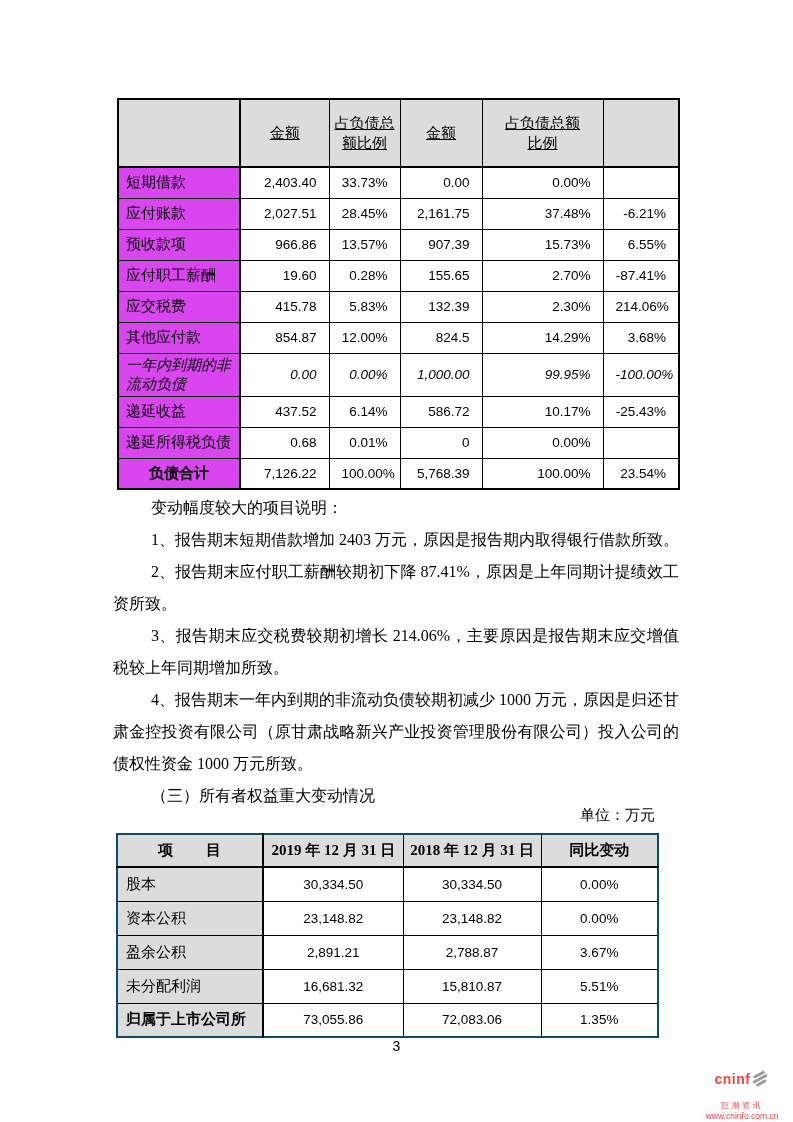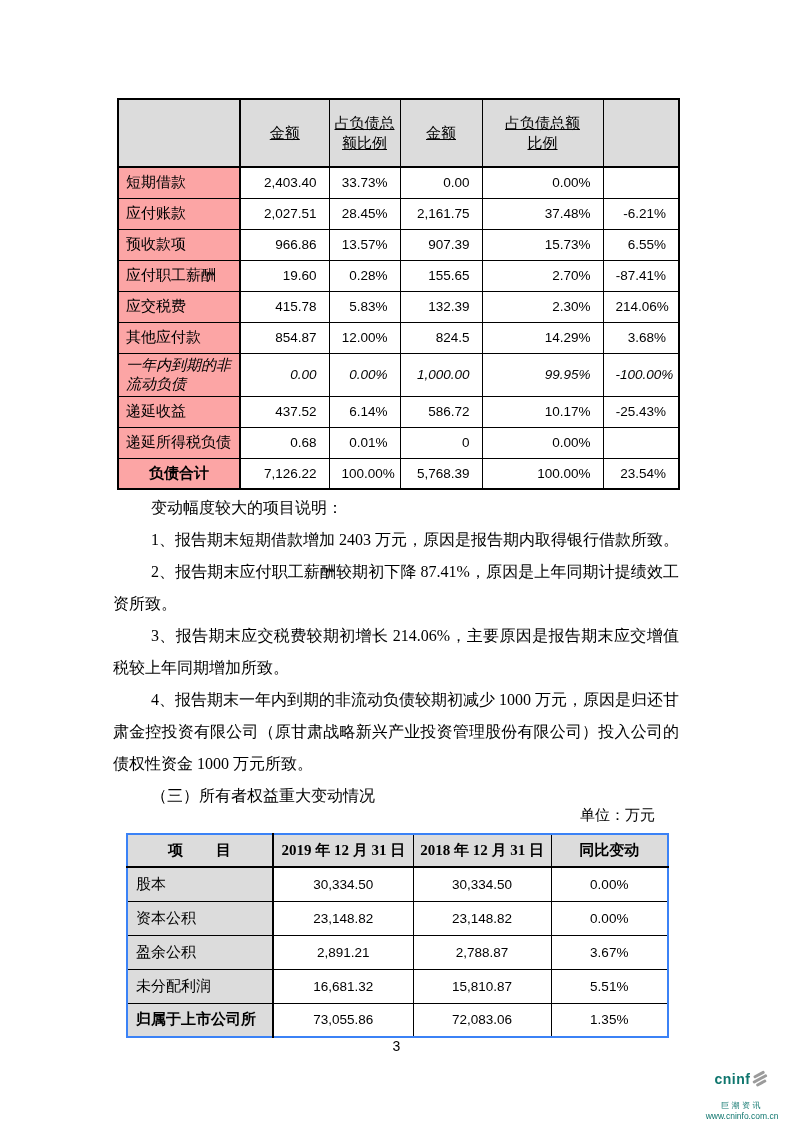--- a/index.html
+++ b/index.html
@@ -13,21 +13,21 @@
   
   .t1{left:117px;top:98px;width:561px;border:2px solid #000;}
   .t1 th{
     background:#dcdcdc;font-weight:normal;font-size:15px;text-align:center;
     border-bottom:2px solid #000;padding:2px 2px;
   }
   .t1 tr.hdr{height:68px;text-decoration:underline;}
   .t1 tbody tr{height:31px;}
   .t1 tbody tr.tall{height:43px;font-style:italic;}
   .t1 td.lbl{
-    background:#fca5a5;text-align:left;padding:2px 7px;font-size:15px;
+    background:#d946ef;text-align:left;padding:2px 7px;font-size:15px;
     border-right:2px solid #000;line-height:19px;
   }
   .t1 th.lbl{border-right:2px solid #000;}
   .t1 td.num{
     font-family:"Liberation Sans","DejaVu Sans",sans-serif;
     font-size:13.5px;text-align:right;padding:2px 12px;
   }
   .t1 tr.total td.lbl{font-weight:bold;text-align:center;}
   .hdr2line span{display:block;line-height:20px;}
   
@@ -36,21 +36,21 @@
     font-size:16px;line-height:32px;text-align:justify;
   }
   .notes p{margin:0;text-indent:38px;}
   .notes p.heading{text-align:left;}
   
   .unit{
     position:absolute;left:125px;top:806px;width:530px;
     text-align:right;font-size:15px;
   }
   
-  .t2{left:126px;top:833px;width:541px;border:2px solid #3b82f6;}
+  .t2{left:116px;top:833px;width:541px;border:2px solid #0c4a6e;}
   .t2 th{
     background:#dcdcdc;font-weight:bold;font-size:15px;text-align:center;
     border-bottom:2px solid #000;padding:2px 2px;
   }
   .t2 thead tr{height:33px;}
   .t2 tbody tr{height:34px;}
   .t2 td.lbl{
     background:#dcdcdc;text-align:left;padding:2px 8px;font-size:15px;
     border-right:2px solid #000;
   }
@@ -60,21 +60,21 @@
     font-size:13.5px;text-align:center;padding:2px 4px;
   }
   .t2 tr.total td.lbl{font-weight:bold;}
   
   .pagenum{
     position:absolute;left:0;top:1038px;width:100%;text-align:center;
     font-size:14px;font-family:"Liberation Sans","DejaVu Sans",sans-serif;
   }
   .logo{
     position:absolute;left:700px;top:1070px;width:84px;
-    color:#0f766e;font-family:"Liberation Sans","DejaVu Sans",sans-serif;
+    color:#ef4444;font-family:"Liberation Sans","DejaVu Sans",sans-serif;
     text-align:center;line-height:1;
   }
   .logo .row1{display:flex;align-items:center;justify-content:center;gap:1px;}
   .logo .brand{font-weight:bold;font-size:14px;letter-spacing:0.5px;}
   .logo .cn{font-size:8px;letter-spacing:2.5px;margin-top:14px;}
   .logo .url{font-size:8.5px;margin-top:2px;white-space:nowrap;}
 </style>
 </head>
 <body>
 

